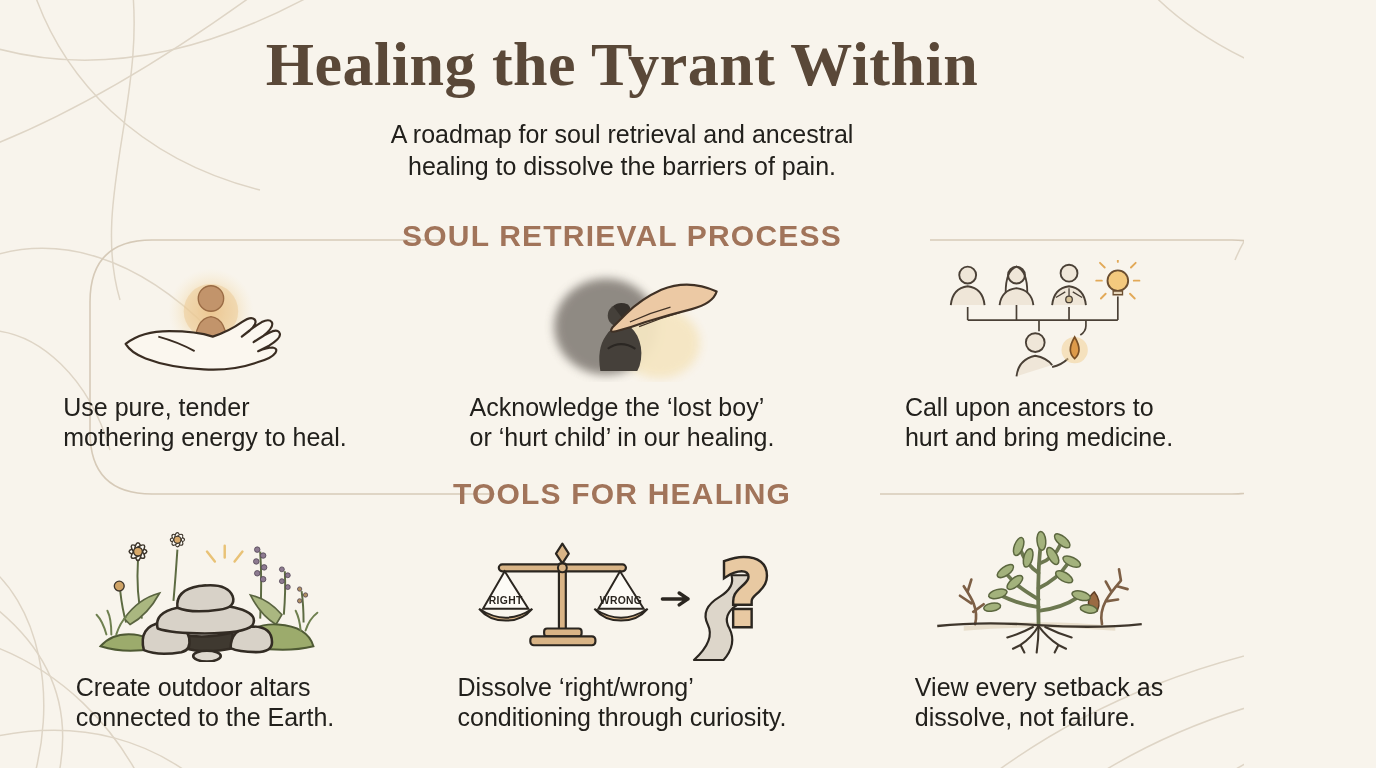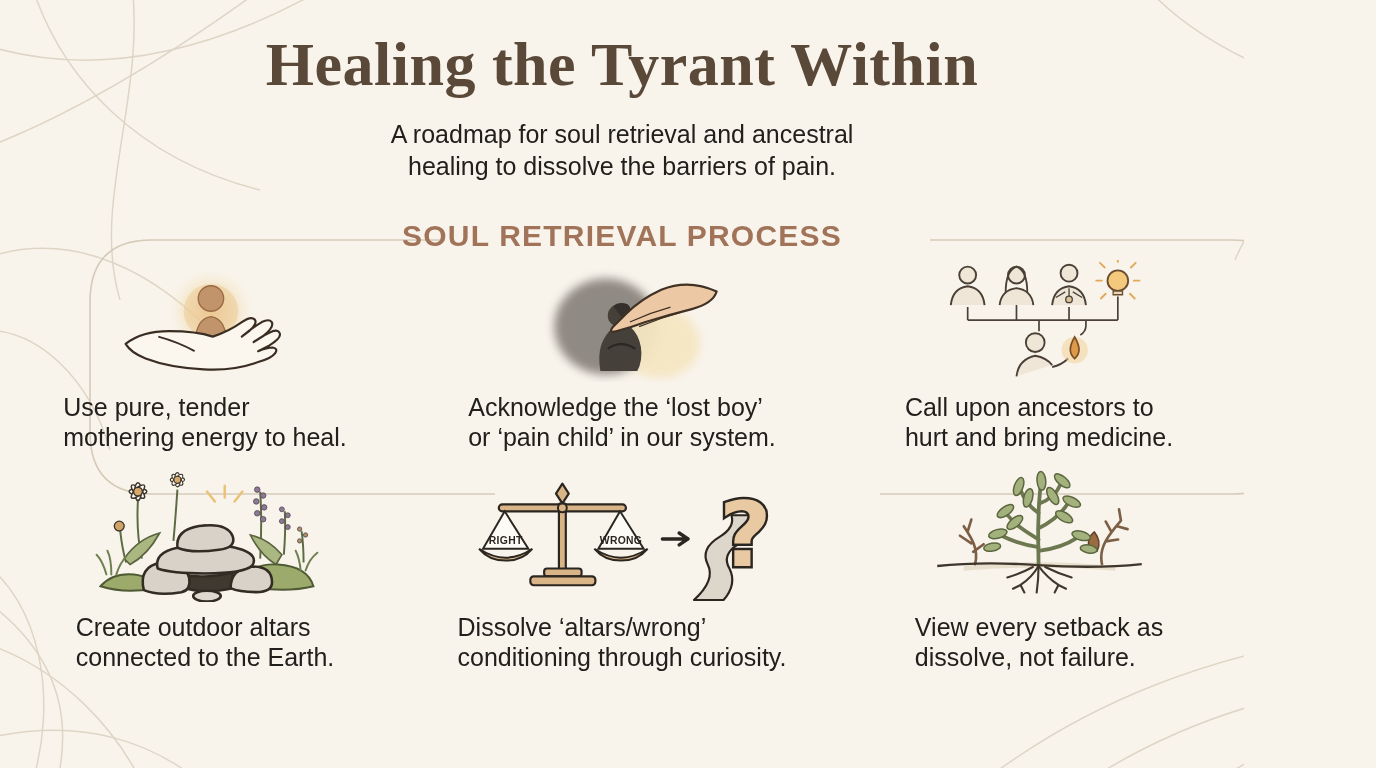--- a/index.html
+++ b/index.html
@@ -101,21 +101,21 @@
               <circle cx="106" cy="58" r="12" fill="#45403a"></circle>
               <path d="M100,48 Q106,42 116,46 Q120,50 118,58 L112,64 Z" fill="#35302b"></path>
               <path d="M86,118 Q82,94 92,80 Q98,70 108,68 Q120,68 126,80 Q132,92 130,106 Q129,113 126,118 Z" fill="#45403a"></path>
               <path d="M94,94 Q108,84 124,94" fill="none" stroke="#2b2723" stroke-width="2.2"></path>
               <path d="M212,32 Q182,18 152,30 Q130,40 114,56 Q105,65 99,71 Q95,77 103,75 Q119,71 135,65 Q161,57 185,51 Q208,45 212,32 Z" fill="#ecc9a4" stroke="#403125" stroke-width="2.4" stroke-linejoin="round"></path>
               <path d="M118,65 Q140,55 162,49" fill="none" stroke="#403125" stroke-width="1.4"></path>
               <path d="M128,70 Q150,61 172,55" fill="none" stroke="#403125" stroke-width="1.2"></path>
             </svg>
           </div>
           <p class="caption">Acknowledge the ‘lost boy’
-or ‘pain child’ in our system.</p>
+or ‘hurt child’ in our healing.</p>
         </div>
 
         <div class="item">
           <div class="icon">
             <svg width="228" height="122" viewBox="0 0 220 130">
               <g fill="#efe6d8" stroke="#4a4036" stroke-width="2">
                 <circle cx="34" cy="16" r="9"></circle>
                 <path d="M16,48 Q18,30 34,28 Q50,30 52,48"></path>
                 <circle cx="86" cy="16" r="9"></circle>
                 <path d="M75,46 Q72,12 86,7 Q100,12 97,46" fill="none"></path>
@@ -144,20 +144,21 @@
             </svg>
           </div>
           <p class="caption">Call upon ancestors to
 hurt and bring medicine.</p>
         </div>
 
       </div>
     </section>
 
     <section class="section s2">
+      <h2 class="section-title">TOOLS FOR HEALING</h2>
       <div class="row">
 
         <div class="item">
           <div class="icon">
             <svg width="250" height="138" viewBox="0 0 240 140">
               <g stroke="#e9c276" stroke-width="2.5" stroke-linecap="round">
                 <path d="M140,34 V22 M130,38 L122,28 M150,38 L158,28"></path>
               </g>
               <g stroke="#5d6b42" stroke-width="2" fill="none">
                 <path d="M52,36 Q50,70 56,96"></path>
@@ -247,21 +248,21 @@
               </g>
               <text x="37" y="81" text-anchor="middle" class="scale-label">RIGHT</text>
               <text x="154" y="81" text-anchor="middle" class="scale-label">WRONG</text>
               <g stroke="#2b2620" stroke-width="3.5" stroke-linecap="round" fill="none">
                 <path d="M196,76 H222 M222,76 l-9,-6 M222,76 l-9,6"></path>
               </g>
               <path d="M228,138 Q250,118 242,102 Q234,86 254,74 Q270,64 266,52 L286,52 Q292,70 272,82 Q256,92 264,106 Q272,122 258,138 Z" fill="#ddd6ca" stroke="#2b2620" stroke-width="2.2" stroke-linejoin="round"></path>
               <text x="280" y="104" text-anchor="middle" font-family="DejaVu Sans, sans-serif" font-weight="bold" font-size="92" fill="#e8c9a2" stroke="#2b2620" stroke-width="5" paint-order="stroke">?</text>
             </svg>
           </div>
-          <p class="caption">Dissolve ‘altars/wrong’
+          <p class="caption">Dissolve ‘right/wrong’
 conditioning through curiosity.</p>
         </div>
 
         <div class="item">
           <div class="icon">
             <svg width="245" height="142" viewBox="0 0 240 150">
               <path d="M40,112 Q120,104 200,112 L200,117 Q120,110 40,117 Z" fill="#d9c9ae" opacity="0.5"></path>
               <g fill="none" stroke="#7d5f45" stroke-width="2.8" stroke-linecap="round">
                 <path d="M52,110 C56,94 48,82 40,70 M48,88 L36,80 M50,97 L61,89 M44,76 L48,63"></path>
                 <path d="M186,110 C182,92 194,78 206,64 M190,86 L203,84 M196,76 L190,65 M202,70 L213,73 M206,64 L204,52"></path>

